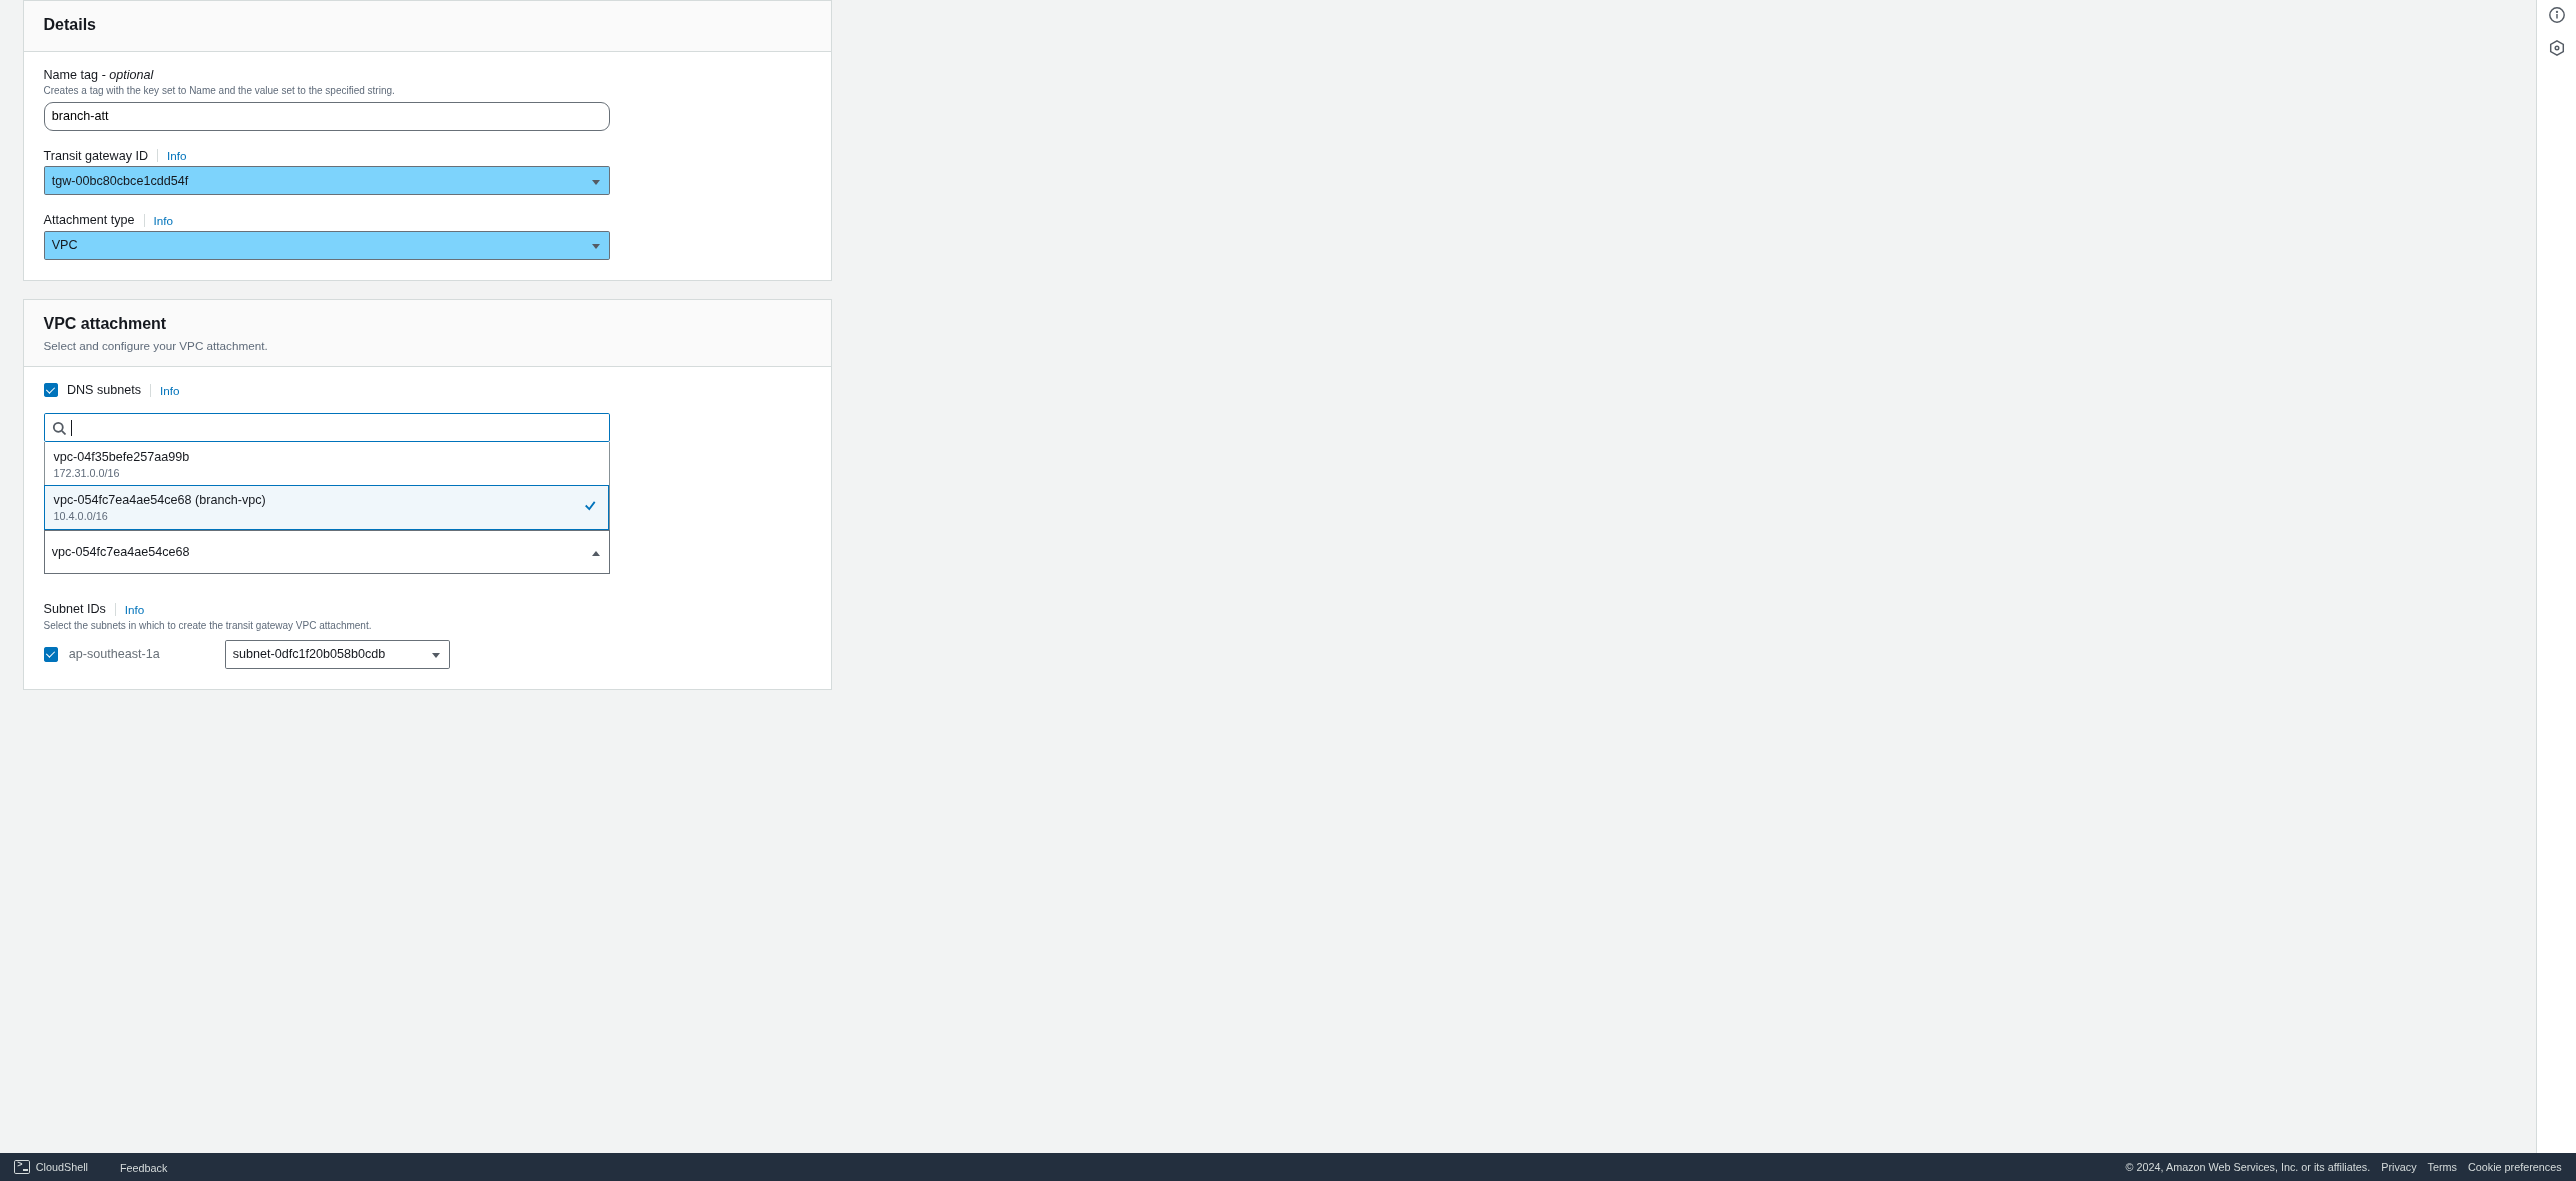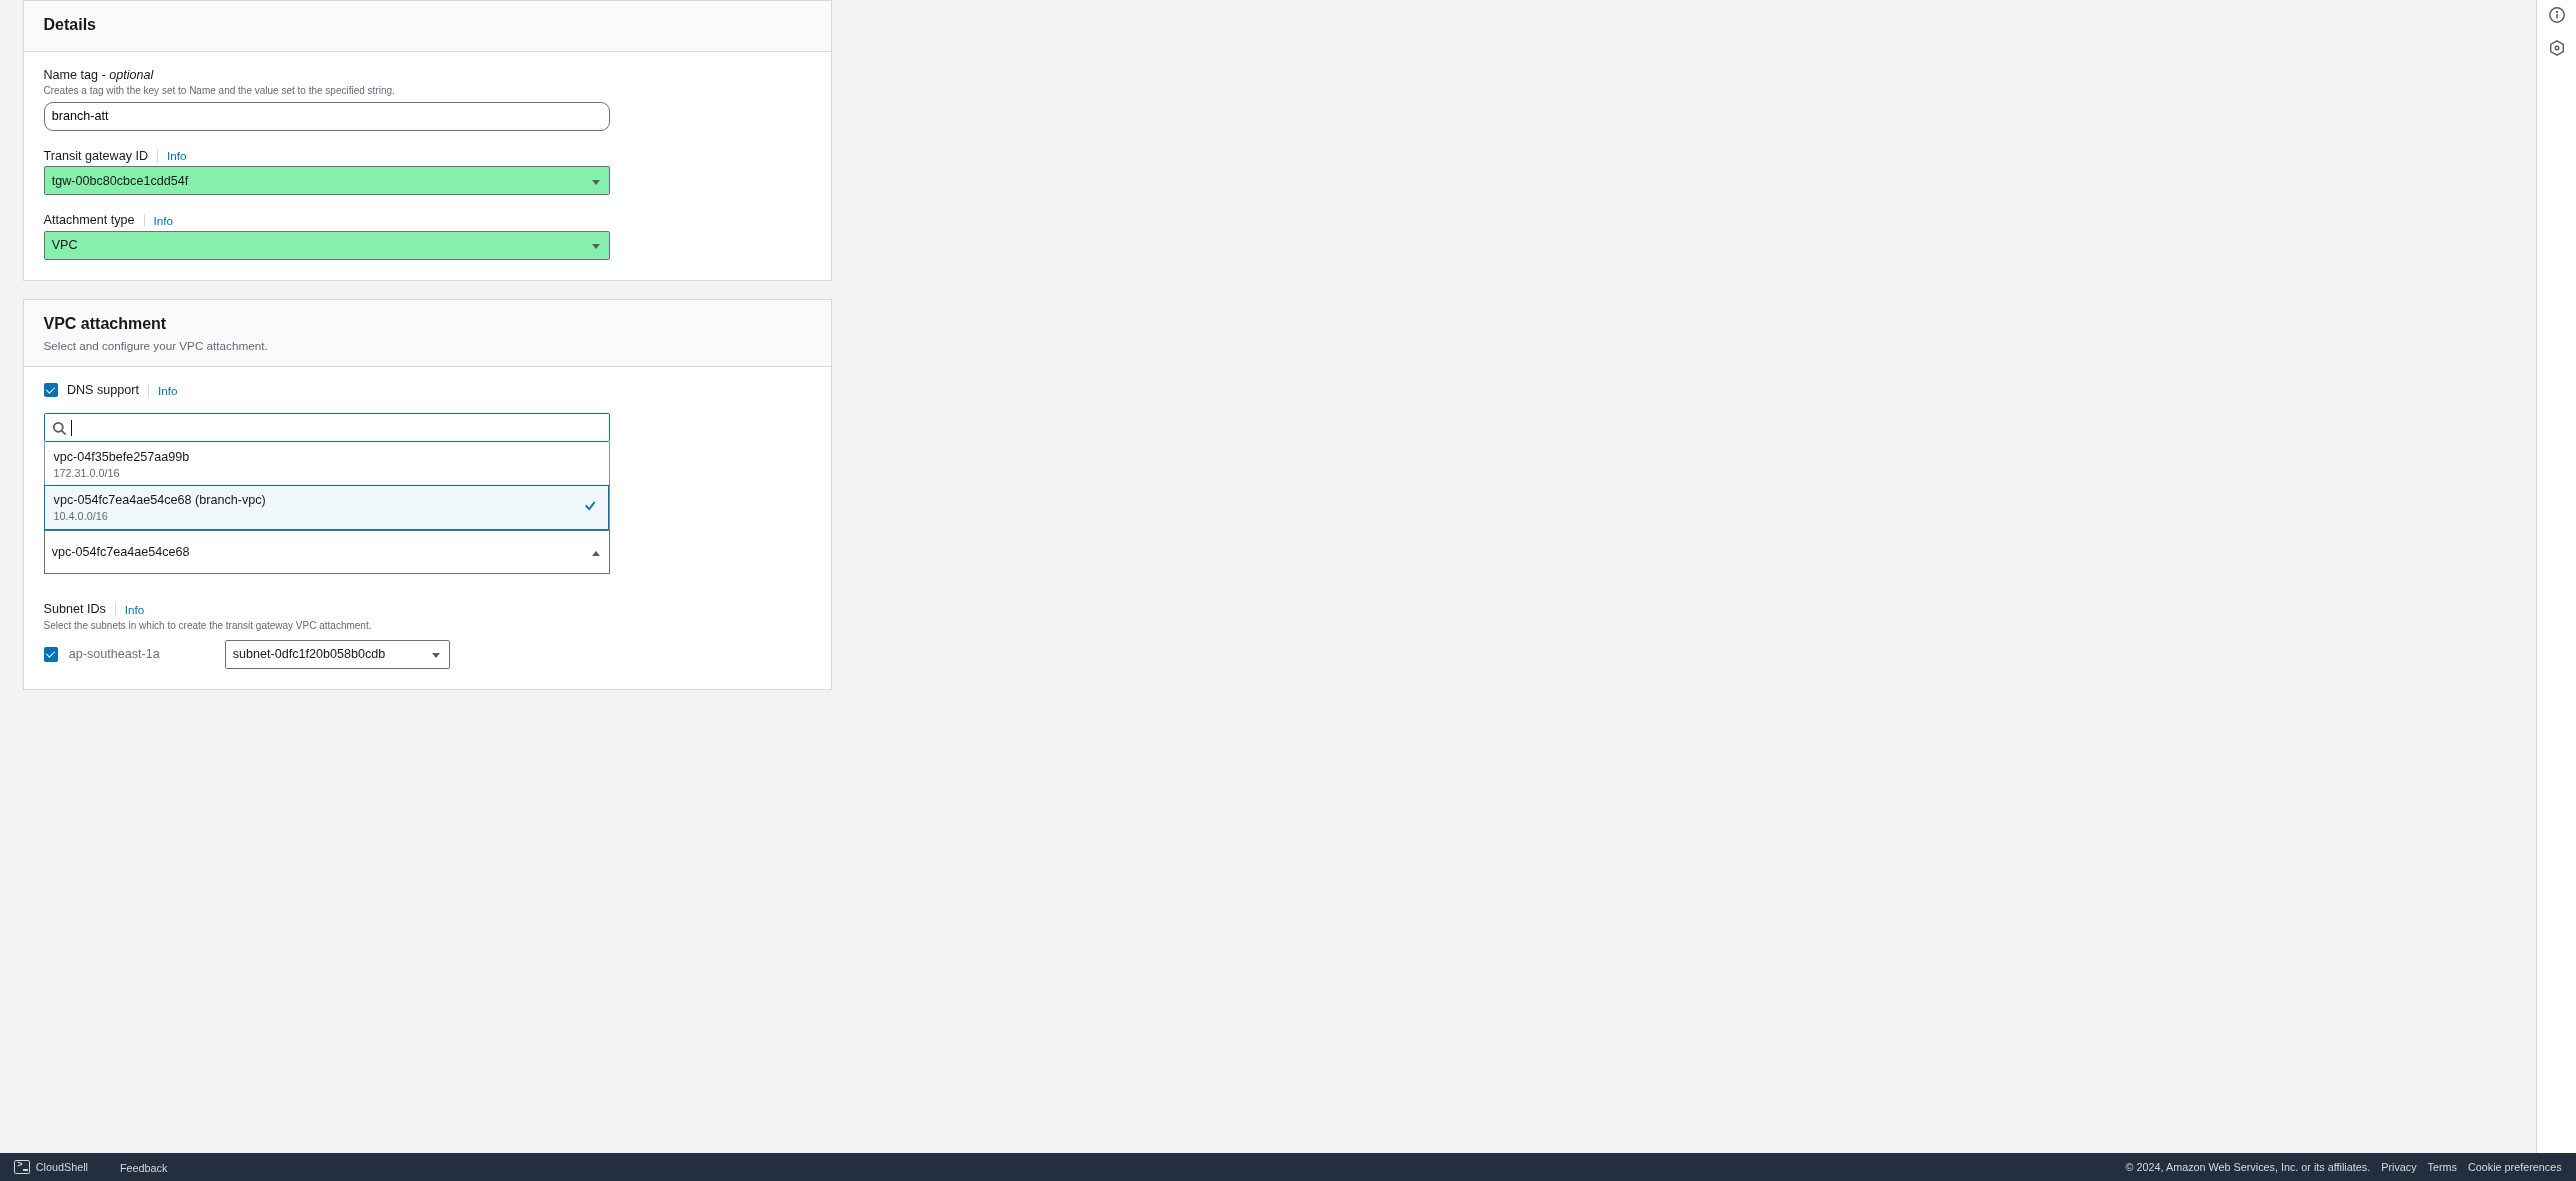--- a/index.html
+++ b/index.html
@@ -78,21 +78,21 @@
     padding: 3.6px 7.2px;
     font-size: 12.6px;
     background:#fff;
   }
   .select-box {
     position: relative;
     width: 566px;
     height: 29px;
     border: 0.9px solid #687078;
     border-radius: 1.8px;
-    background: #86efac;
+    background: #7dd3fc;
     display: flex;
     align-items: center;
     padding: 0 7.2px;
     cursor: pointer;
   }
   .select-box .caret {
     position: absolute;
     right: 9px;
     top: 50%;
     transform: translateY(-50%);
@@ -328,21 +328,21 @@
 
     <div class="panel">
       <div class="panel-header">
         <h2>VPC attachment</h2>
         <div class="sub">Select and configure your VPC attachment.</div>
       </div>
       <div class="panel-body">
 
         <div class="checkbox-row">
           <span class="aws-checkbox"></span>
-          <span>DNS support</span>
+          <span>DNS subnets</span>
           <a class="info-link" style="border-left:0.9px solid #d5dbdb;">Info</a>
         </div>
 
         <div class="vpc-combo-wrap">
           <div class="vpc-search">
             <svg width="14.4" height="14.4" viewBox="0 0 16 16" fill="none" stroke="#545b64" stroke-width="2">
               <circle cx="7" cy="7" r="5"></circle>
               <line x1="11" y1="11" x2="15" y2="15"></line>
             </svg>
             <span class="text-cursor"></span>

